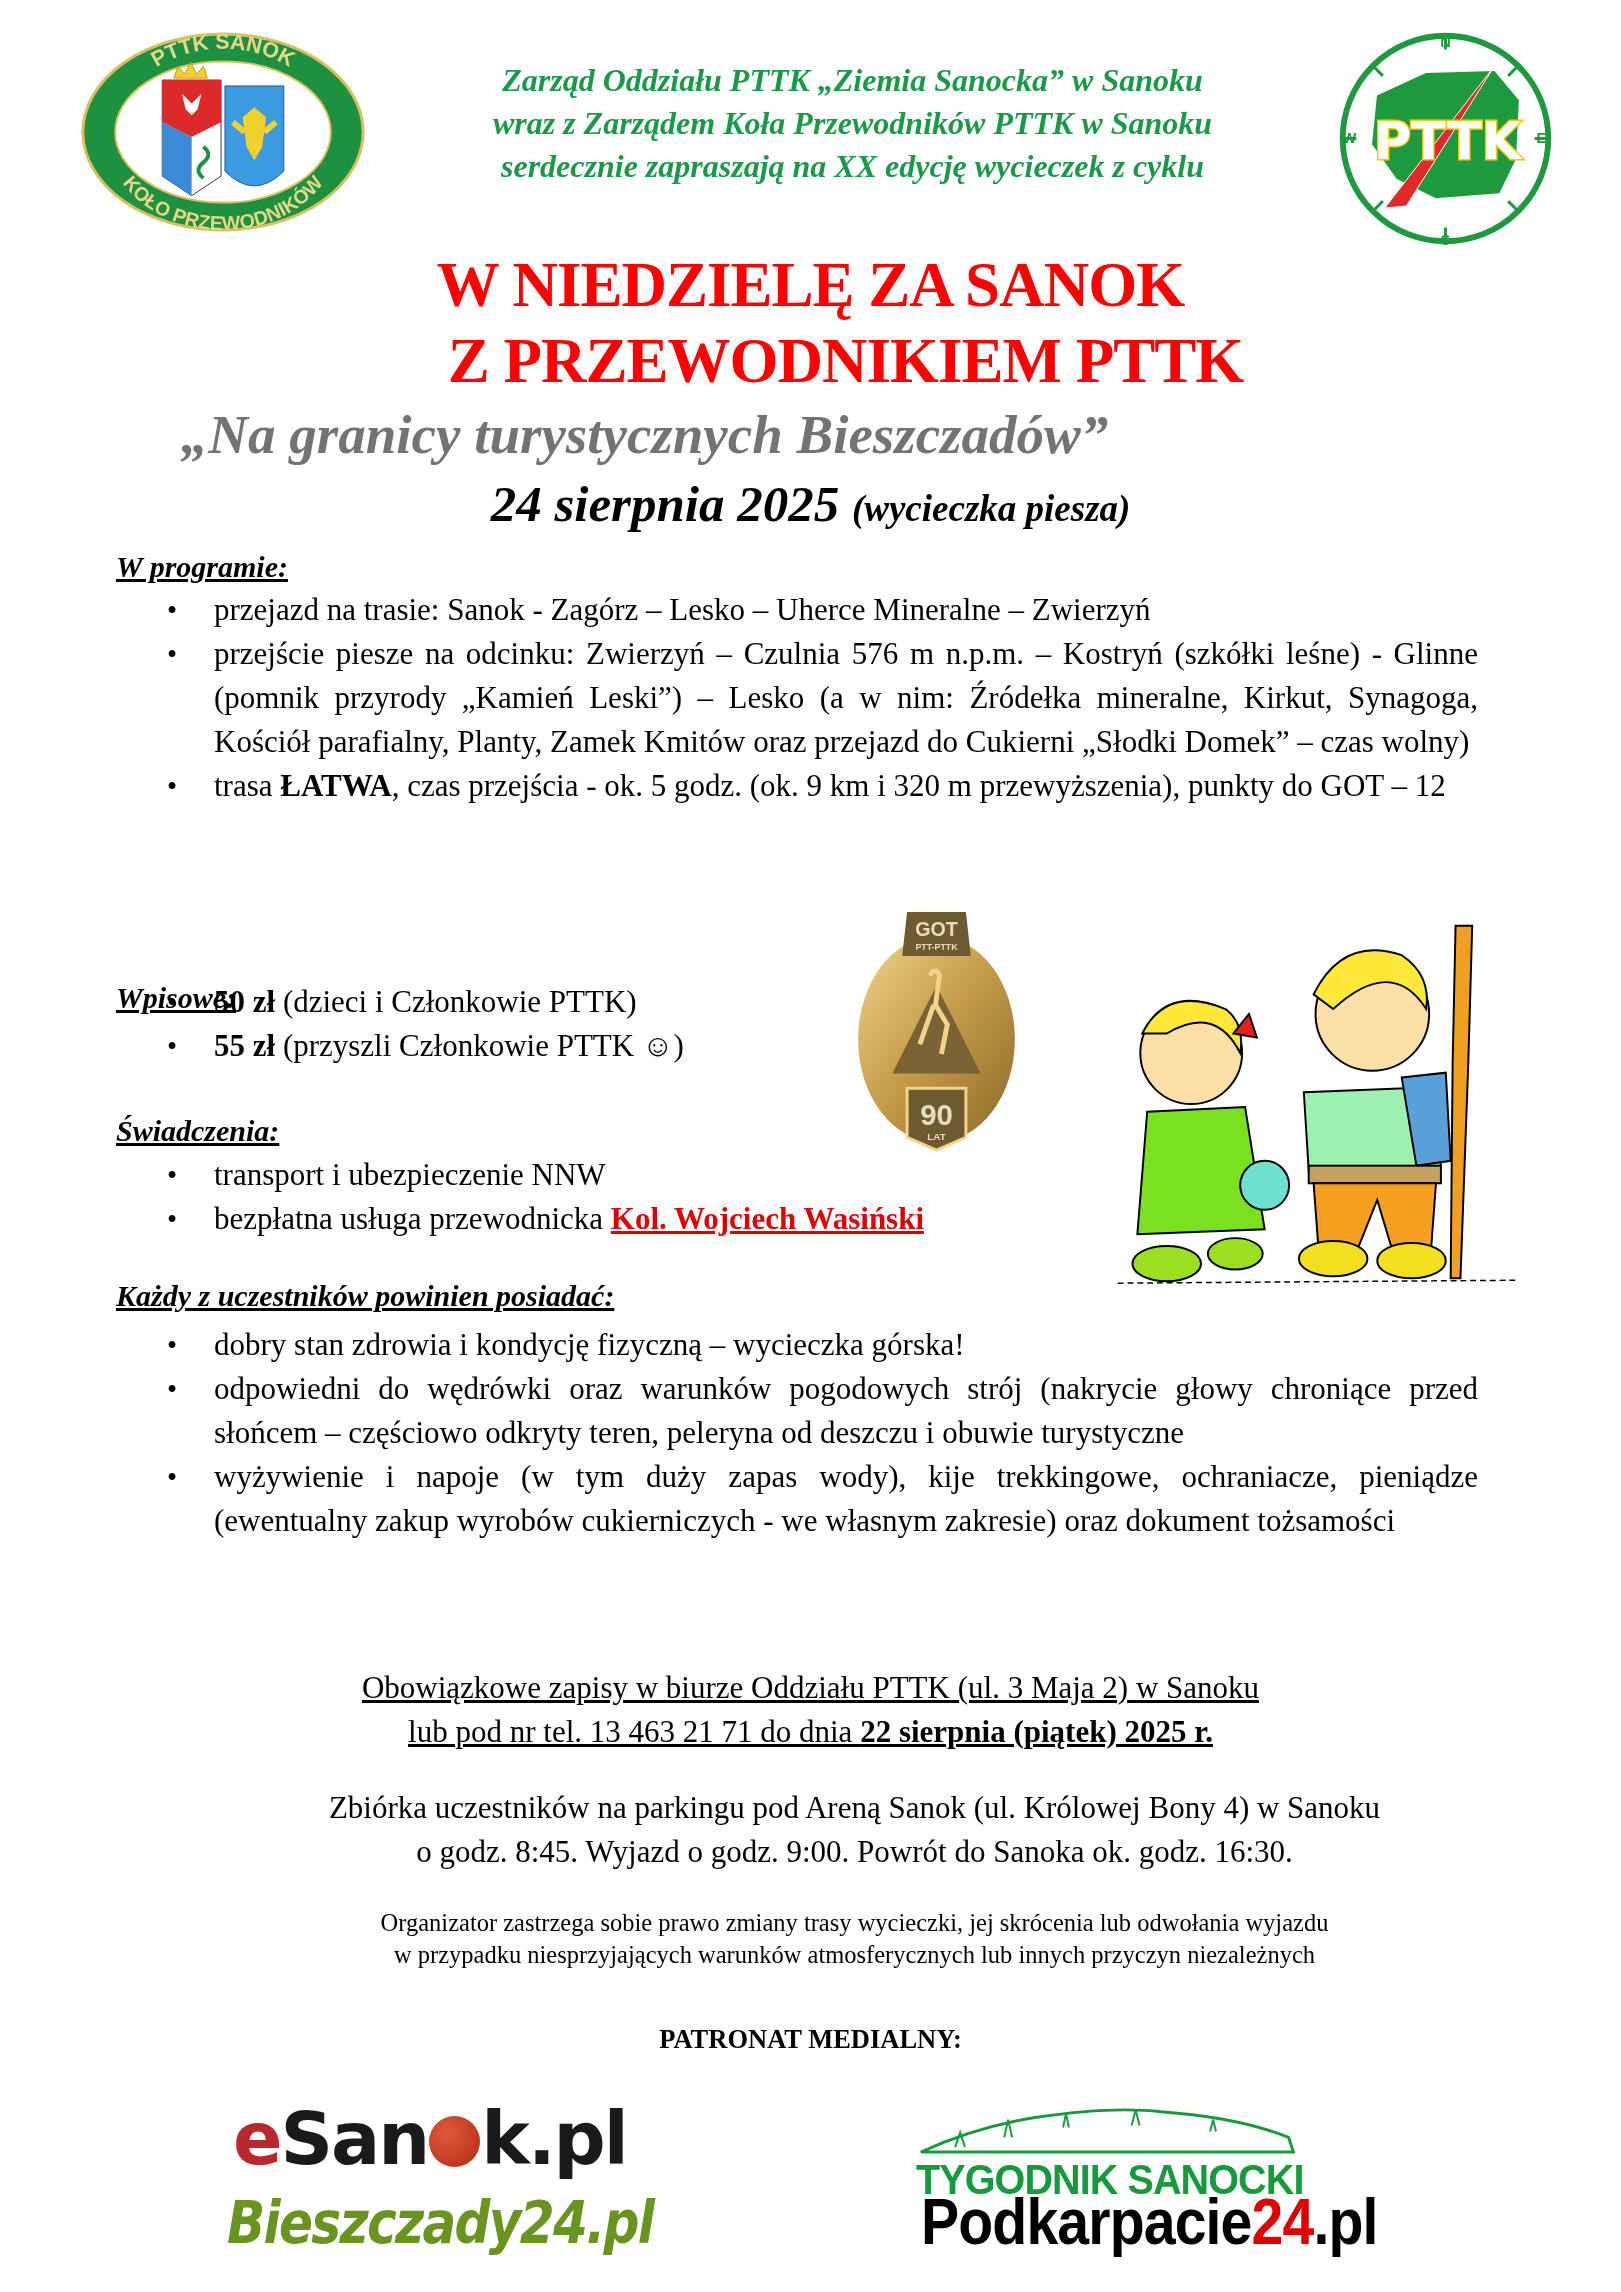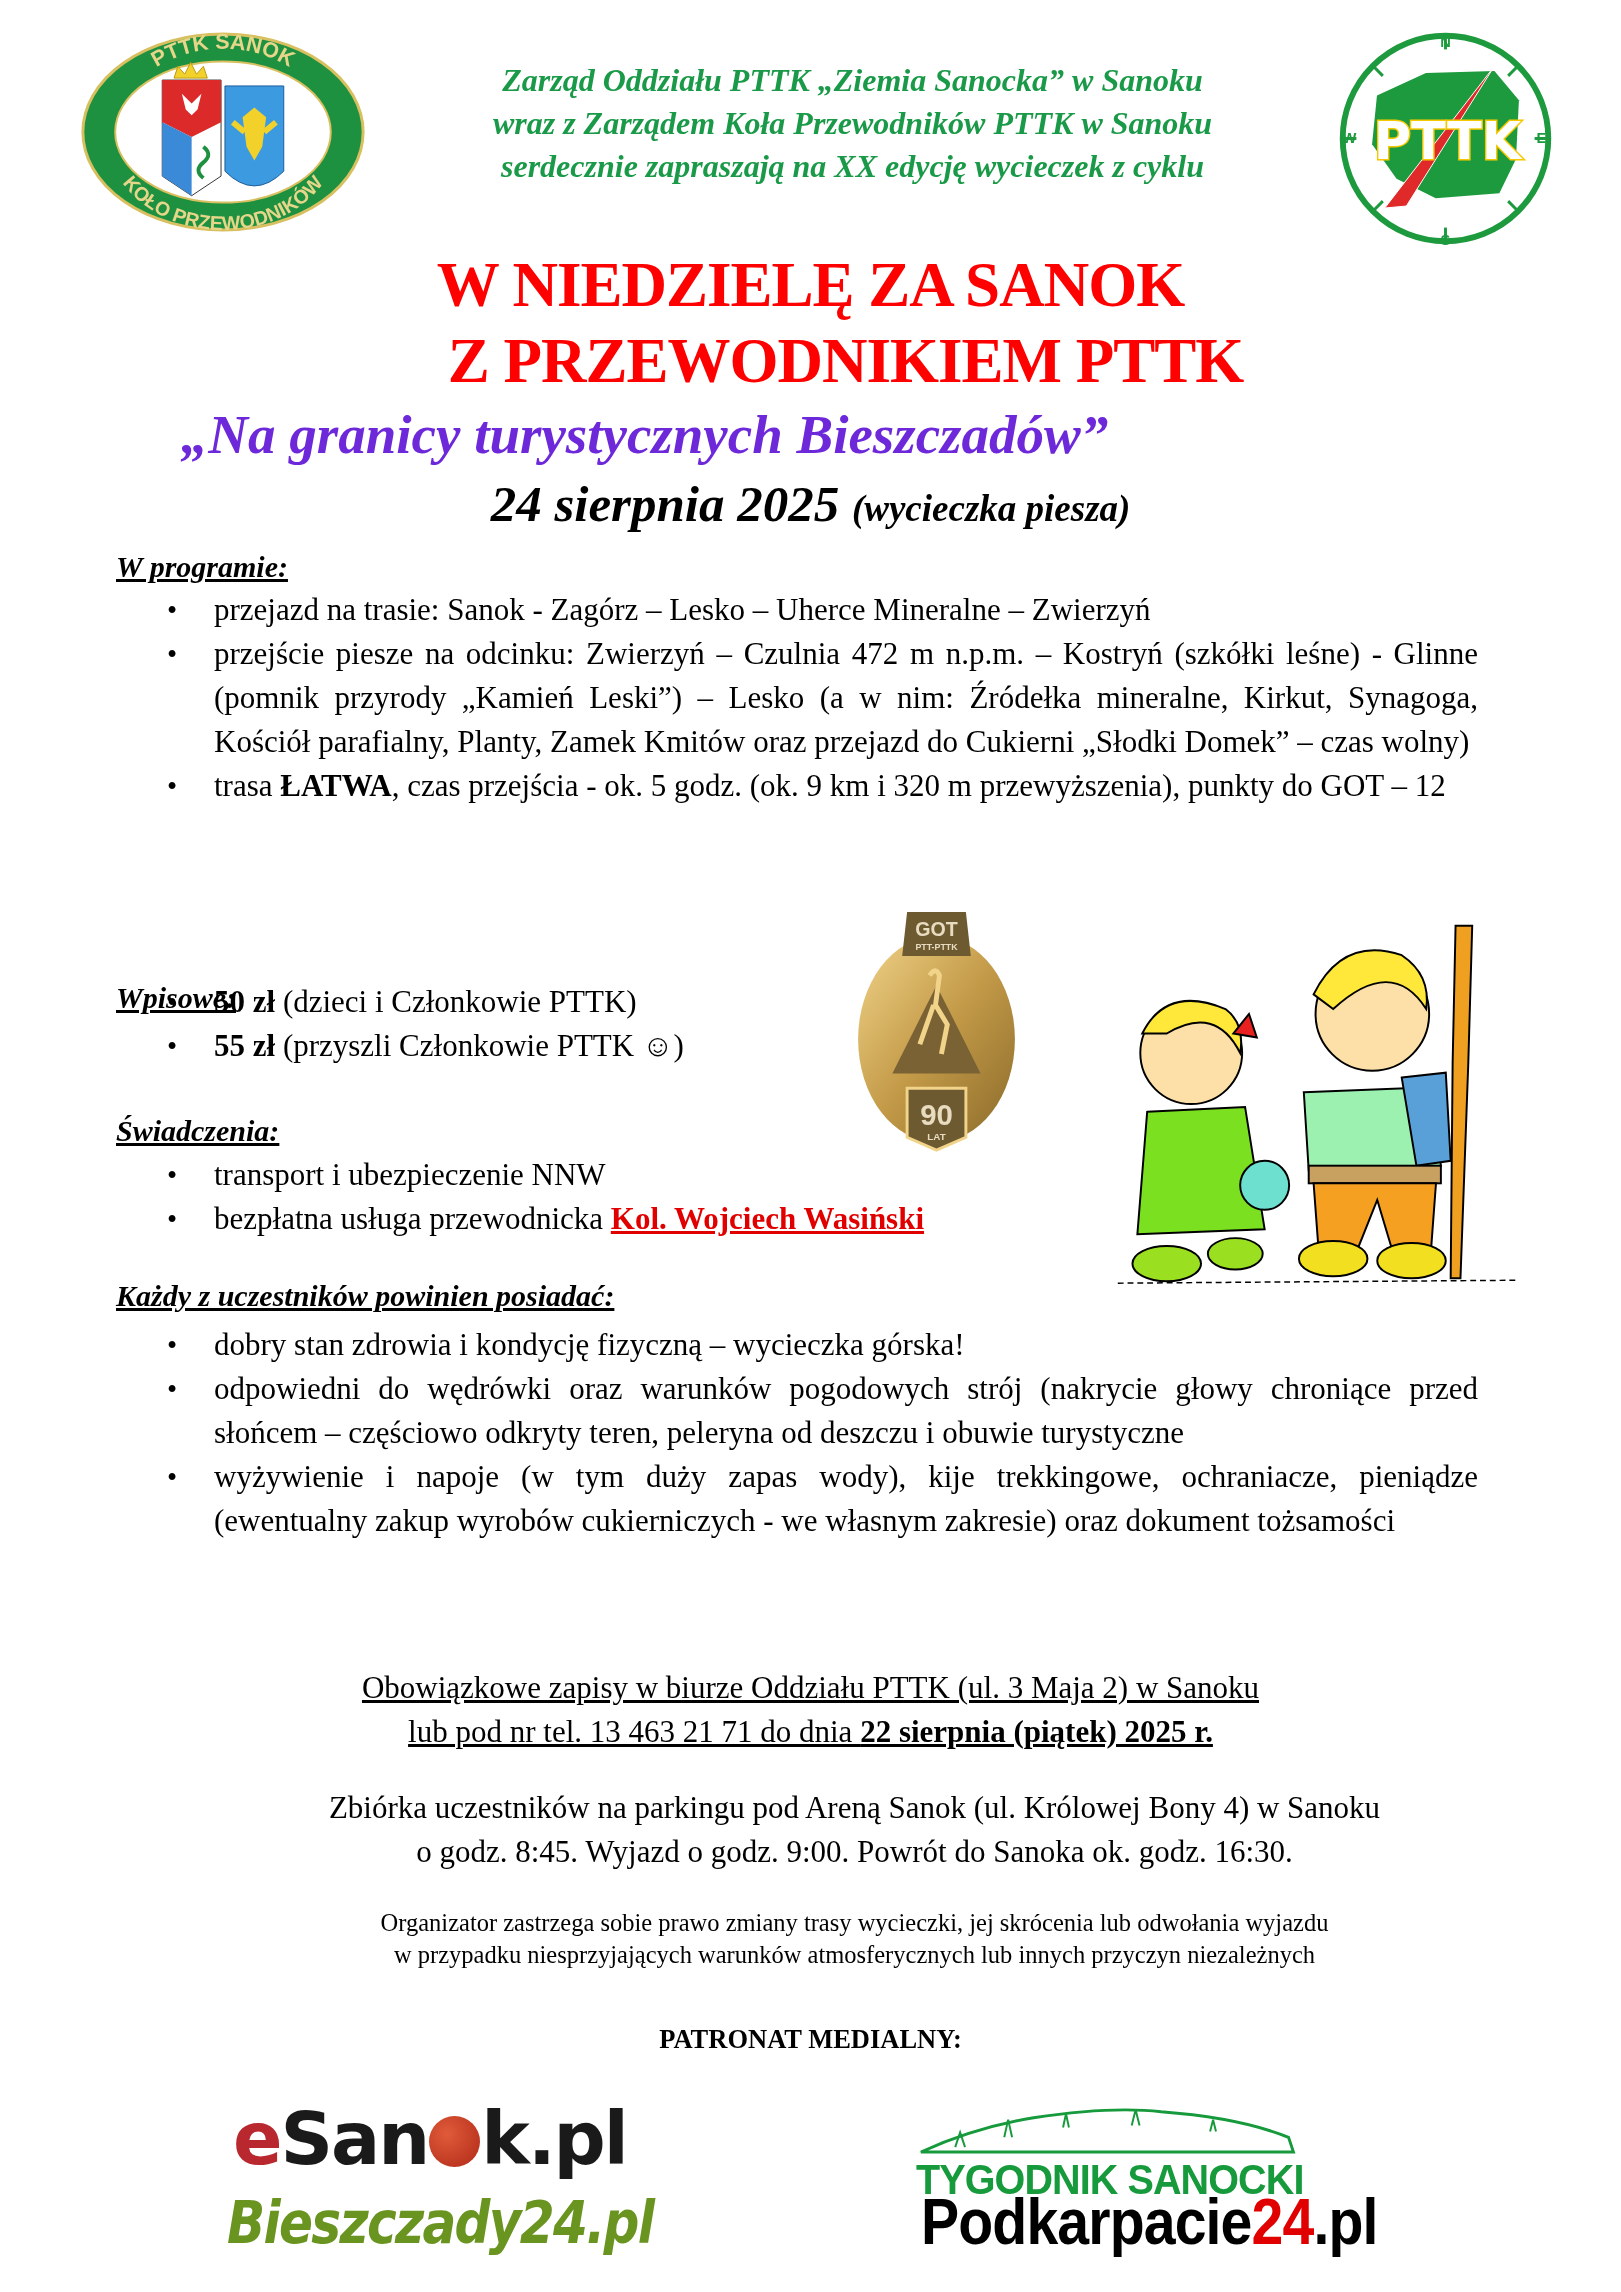--- a/index.html
+++ b/index.html
@@ -8,21 +8,21 @@
   .abs { position: absolute; }
 
   
   .logo-left { left: 76px; top: 29px; width: 294px; height: 206px; }
   .logo-right { left: 1328px; top: 21.6px; width: 235px; height: 233px; }
   .intro { left: 387px; top: 59px; width: 931px; text-align: center;
            color: #1a9a48; font-style: italic; font-weight: bold; font-size: 32px; line-height: 43px; }
 
   .title { left: 0; width: 1621px; text-align: center; color: #ff0000; font-weight: bold;
            font-size: 63px; line-height: 76px; letter-spacing: -1px; }
-  .subtitle { left: 0; width: 1289px; top: 400px; text-align: center; color: #6d28d9;
+  .subtitle { left: 0; width: 1289px; top: 400px; text-align: center; color: #737373;
               font-style: italic; font-weight: bold; font-size: 55px; line-height: 69px; }
   .date { left: 0; width: 1621px; top: 472px; text-align: center; font-weight: bold;
           font-style: italic; font-size: 51px; line-height: 65px; }
   .date .small { font-size: 37px; }
 
   
   .section-head { font-style: italic; font-weight: bold; text-decoration: underline;
                   font-size: 30px; line-height: 39px; left: 116px; }
   ul.bul { list-style: none; margin: 0; padding: 0; }
   ul.bul li { position: relative; padding-left: 98px; font-size: 31px; line-height: 44px;
@@ -126,21 +126,21 @@
 <div class="abs title" style="top:323px;padding-left:35px;">Z PRZEWODNIKIEM PTTK</div>
 <div class="abs subtitle">„Na granicy turystycznych Bieszczadów”</div>
 <div class="abs date">
   <span>24 sierpnia 2025</span>
   <span class="small">(wycieczka piesza)</span>
 </div>
 
 <div class="abs section-head" style="top:547px;">W programie:</div>
 <ul class="abs bul list-program">
   <li>przejazd na trasie: Sanok - Zagórz – Lesko – Uherce Mineralne – Zwierzyń</li>
-  <li>przejście piesze na odcinku: Zwierzyń – Czulnia 472 m n.p.m. – Kostryń (szkółki leśne) - Glinne (pomnik przyrody „Kamień Leski”) – Lesko (a w nim: Źródełka mineralne, Kirkut, Synagoga, Kościół parafialny, Planty, Zamek Kmitów oraz przejazd do Cukierni „Słodki Domek” – czas wolny)</li>
+  <li>przejście piesze na odcinku: Zwierzyń – Czulnia 576 m n.p.m. – Kostryń (szkółki leśne) - Glinne (pomnik przyrody „Kamień Leski”) – Lesko (a w nim: Źródełka mineralne, Kirkut, Synagoga, Kościół parafialny, Planty, Zamek Kmitów oraz przejazd do Cukierni „Słodki Domek” – czas wolny)</li>
   <li><span>trasa </span><b>ŁATWA</b><span>, czas przejścia - ok. 5 godz. (ok. 9 km i 320 m przewyższenia), punkty do GOT – 12</span></li>
 </ul>
 
 <div class="abs section-head" style="top:961px;margin-top:17px;">Wpisowe:</div>
 <ul class="abs bul list-fees">
   <li><b>50 zł</b><span> (dzieci i Członkowie PTTK)</span></li>
   <li><b>55 zł</b><span> (przyszli Członkowie PTTK ☺)</span></li>
 </ul>
 
 <div class="abs section-head" style="top:1111px;">Świadczenia:</div>

